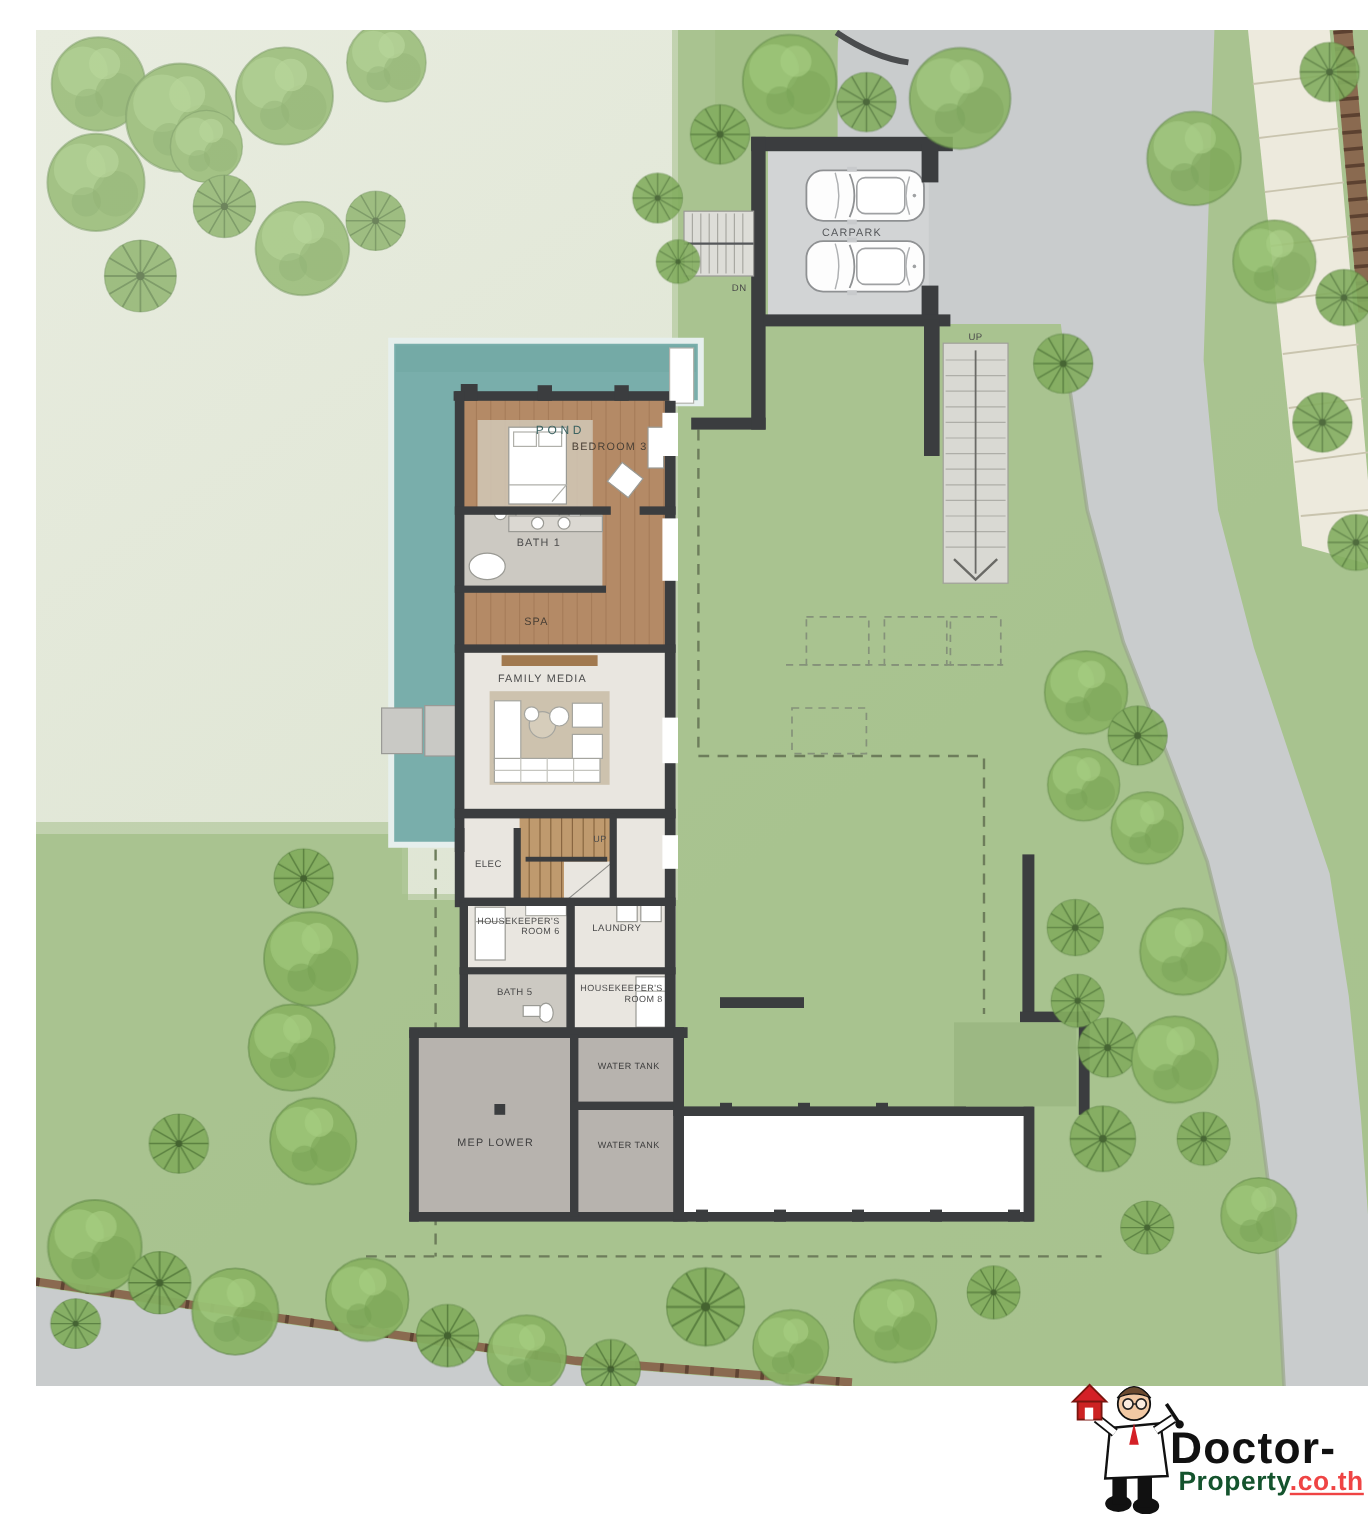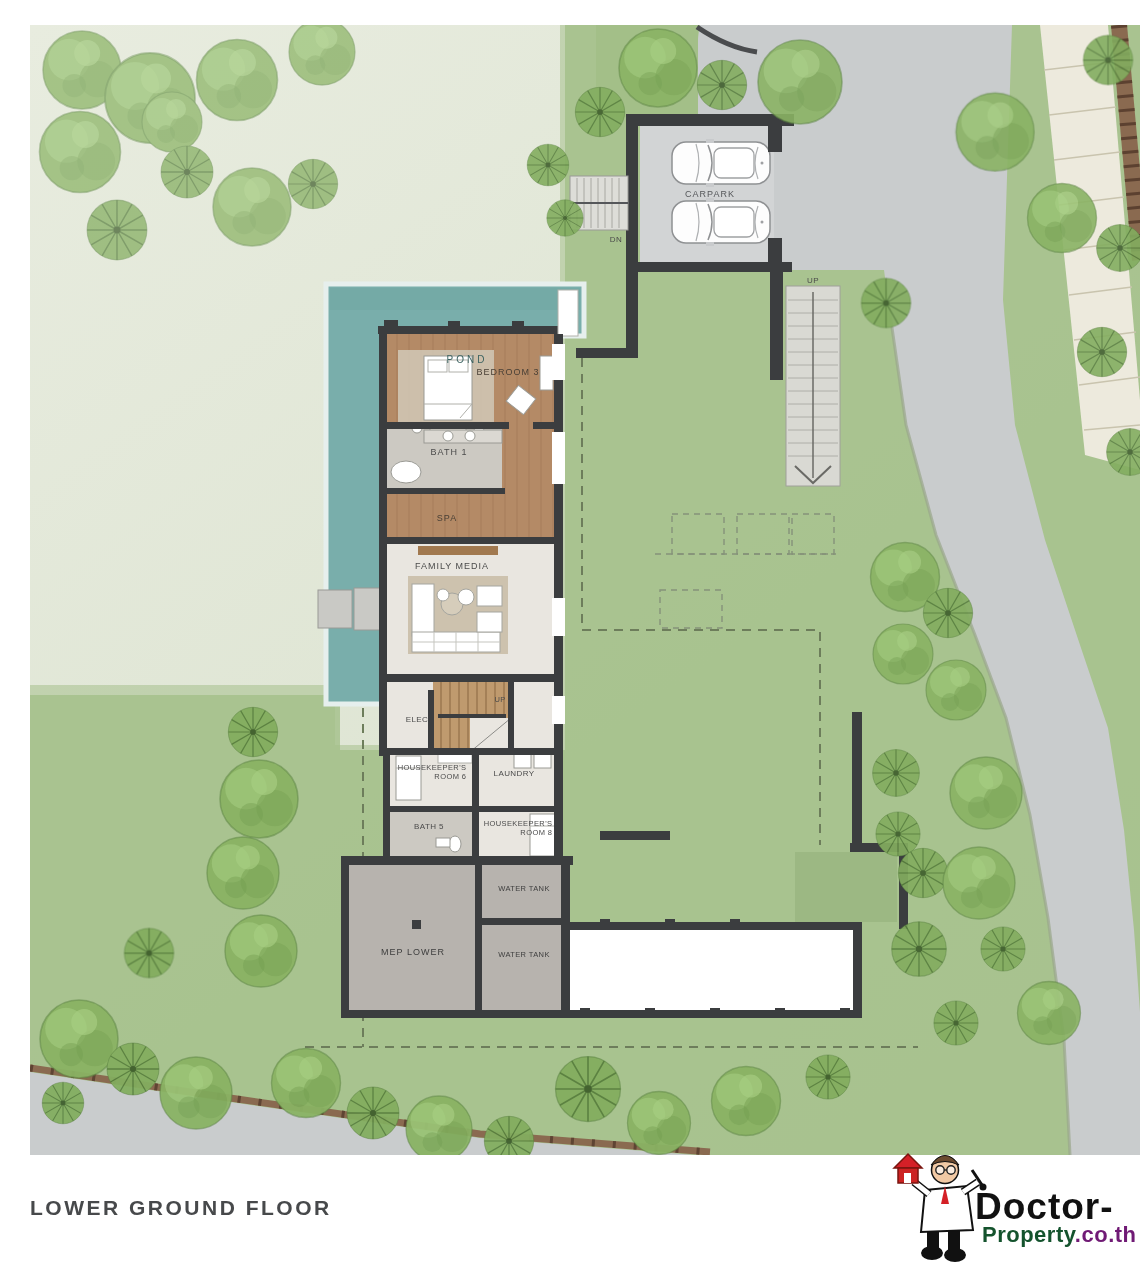--- a/index.html
+++ b/index.html
@@ -13,21 +13,21 @@
   .lbl.pond{color:#3c6361;font-size:10px;letter-spacing:3px;margin-top:46px;}
   .two{line-height:1.25;}
   .floor-title{position:absolute;left:30px;top:1196px;font-size:21px;font-weight:bold;
        color:#47494b;letter-spacing:2.5px;}
   .brand-top{position:absolute;left:975px;top:1186px;font-size:37px;font-weight:bold;
        color:#111;letter-spacing:1px;
        text-shadow:-2px 0 #fff,2px 0 #fff,0 -2px #fff,0 2px #fff,-1px -1px #fff,1px 1px #fff,1px -1px #fff,-1px 1px #fff;}
   .brand-bottom{position:absolute;left:982px;top:1222px;font-size:22px;font-weight:bold;letter-spacing:.5px;
        text-shadow:-2px 0 #fff,2px 0 #fff,0 -2px #fff,0 2px #fff,-1px -1px #fff,1px 1px #fff,1px -1px #fff,-1px 1px #fff;}
   .brand-red{color:#14532d;}
-  .brand-black{color:#701a75;}
+  .brand-black{color:#ef4444;text-decoration:underline;}
 </style>
 </head>
 <body>
 
 <div class="canvas">
 <svg width="1140" height="1262" viewBox="0 0 1140 1262">
   <defs>
     <clipPath id="site">
           <rect x="30" y="25" width="1110" height="1130"></rect>
         </clipPath>
@@ -369,36 +369,35 @@
       <rect x="3" y="15" width="7" height="10" fill="#fff"></rect>
     </g>
   </g>
 </svg>
 
 <div class="lbl pond" style="left:467px;top:314px">POND</div>
 <div class="lbl" style="left:508px;top:372px;color:#4a4036">BEDROOM 3</div>
 <div class="lbl" style="left:449px;top:452px">BATH 1</div>
 <div class="lbl" style="left:447px;top:518px;color:#4a4036">SPA</div>
 <div class="lbl" style="left:452px;top:566px">FAMILY MEDIA</div>
-<div class="lbl tiny" style="left:417px;top:720px">ELEC</div>
+<div class="lbl tiny" style="left:407px;top:720px">ELEC</div>
 <div class="lbl small" style="left:500px;top:699px">UP</div>
 <div class="lbl small two" style="left:432px;top:772px">
   <div>HOUSEKEEPER'S</div>
       <div>ROOM 6</div>
 </div>
 <div class="lbl tiny" style="left:514px;top:774px">LAUNDRY</div>
 <div class="lbl tiny" style="left:429px;top:827px">BATH 5</div>
 <div class="lbl small two" style="left:518px;top:828px">
   <div>HOUSEKEEPER'S</div>
       <div>ROOM 8</div>
 </div>
 <div class="lbl small" style="left:524px;top:888px;color:#3e3e3e">WATER TANK</div>
 <div class="lbl small" style="left:524px;top:954px;color:#3e3e3e">WATER TANK</div>
 <div class="lbl" style="left:413px;top:952px;color:#3e3e3e">MEP LOWER</div>
 <div class="lbl" style="left:710px;top:194px;color:#55575a">CARPARK</div>
 <div class="lbl tiny" style="left:616px;top:240px">DN</div>
 <div class="lbl tiny" style="left:813px;top:281px">UP</div>
 
-<div class="floor-title">LOWER GROUND FLOOR</div>
 
 <div class="brand-top">Doctor-</div>
 <div class="brand-bottom"><span class="brand-red">Property</span><span class="brand-black">.co.th</span></div>
 </div>
 
 </body></html>

